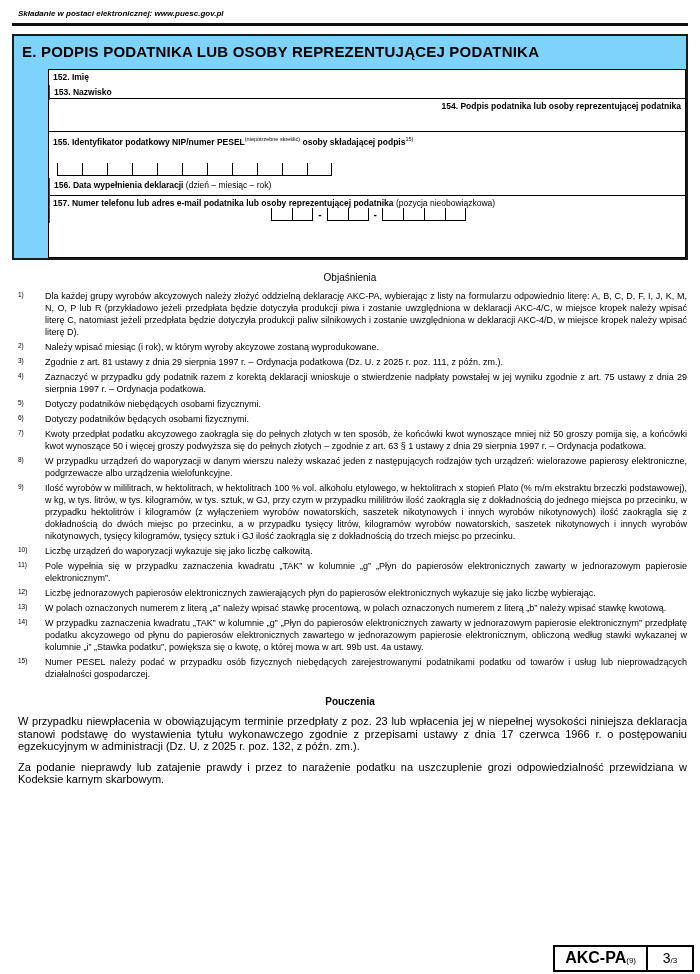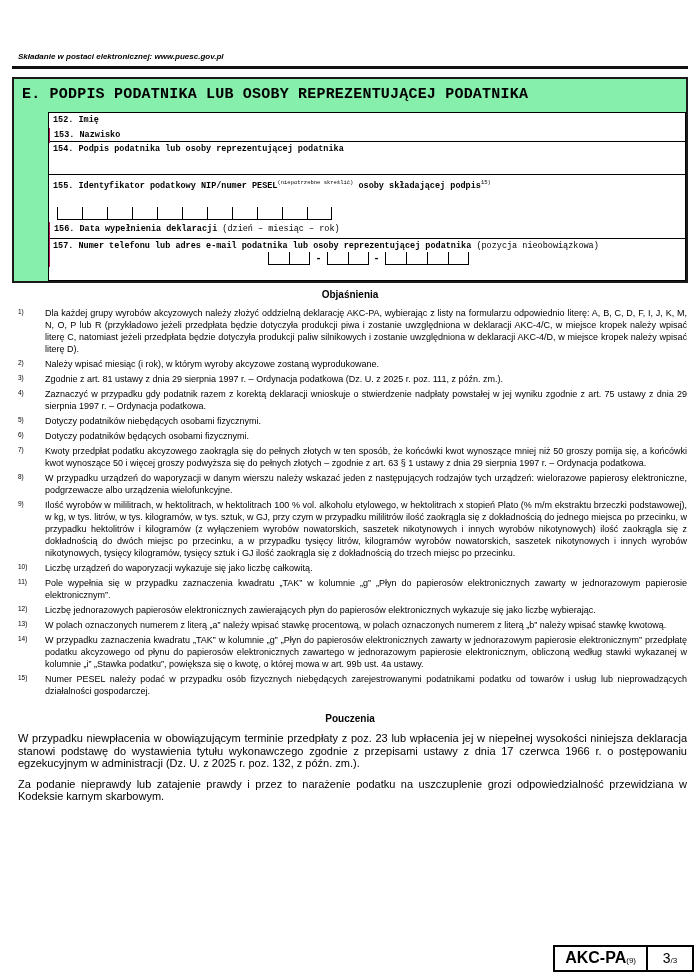--- a/index.html
+++ b/index.html
@@ -7,53 +7,53 @@
   body {
     position:relative;
     width:700px; height:974px;
     overflow:hidden;
     font-family:"Liberation Sans", sans-serif;
     color:#000;
   }
   
   .top-bar { display:flex; justify-content:space-between; align-items:flex-end; padding:9px 14px 3px 18px; }
   .top-note { font-size:7.5px; letter-spacing:.2px; color:#222; }
-  .top-right { font-size:8px; font-weight:bold; font-style:italic;margin-top:43px; }
+  .top-right { font-size:8px; font-weight:bold; font-style:italic; }
   .rule { height:3px; background:#111; margin:2px 12px 0 12px; }
 
   
-  .section-e { margin:8px 12px 0 12px; border:2px solid #1a1a1a; background:#86efac;font-family:Liberation Mono, monospace; }
+  .section-e { margin:8px 12px 0 12px; border:2px solid #1a1a1a; background:#7dd3fc; }
   .section-title { font-size:15px; font-weight:bold; padding:7px 10px 9px 8px; letter-spacing:.2px; }
   .fields-table { margin-left:34px; border:1px solid #000; background:#fff; }
   .frow { display:flex; border-top:1px solid #000;flex-direction:column; }
   .frow:first-child { border-top:none; }
   .fcell { flex:1 1 auto; border-left:1px solid #be185d; padding:2px 4px; position:relative; }
   .fcell:first-child { border-left:none; }
   .r1 { height:28px; }
-  .r2 { height:33px; }
+  .r2 { height:33px;text-align:right; }
   .r3 { height:64px; }
-  .r4 { height:42px; }
+  .r4 { height:62px; }
   .w152 { flex:0 0 41.5%; }
   .w155 { flex:0 0 63.5%; }
   .flabel { font-size:8.5px; font-weight:bold; line-height:11px; }
   .flabel .hint { font-weight:normal;margin-top:45px; }
   .flabel sup { font-size:5.5px; font-weight:normal; vertical-align:super; }
 
   
   .comb { display:flex; align-items:flex-end; }
   .comb-nip { margin:15px 0 0 4px; }
   .comb-date { margin:17px 0 0 2px; justify-content:center; }
   .comb-group { display:flex; }
   .comb-cell { width:25px; height:13px; border-left:1.5px solid #000; border-bottom:1.5px solid #000; }
   .comb-group .comb-cell:last-child { border-right:1.5px solid #000; }
   .comb-date .comb-cell { width:21px; }
   .comb-dash { font-size:10px; font-weight:bold; margin:0 5px; line-height:10px; align-self:flex-end; padding-bottom:1px; }
 
   
-  .fn-title { text-align:center; font-weight:bold; font-size:10px; margin:6px 0 7px 0; }
+  .fn-title { text-align:center; font-weight:normal; font-size:10px; margin:12px 0 7px 0; }
   .fn-list { margin:0 13px 0 18px; }
   .fn-item { display:flex; margin-bottom:3px; }
   .fn-num { flex:0 0 27px; font-size:6.5px; padding-top:1px; }
   .fn-text { flex:1 1 auto; font-size:9px; line-height:12px; text-align:justify; }
 
   
   .p-title { text-align:center; font-weight:bold; font-size:10px; margin:16px 0 4px 0; }
   .pouczenie { margin:8px 13px 0 18px; font-size:11px; line-height:12.5px; text-align:justify; }
 
   

